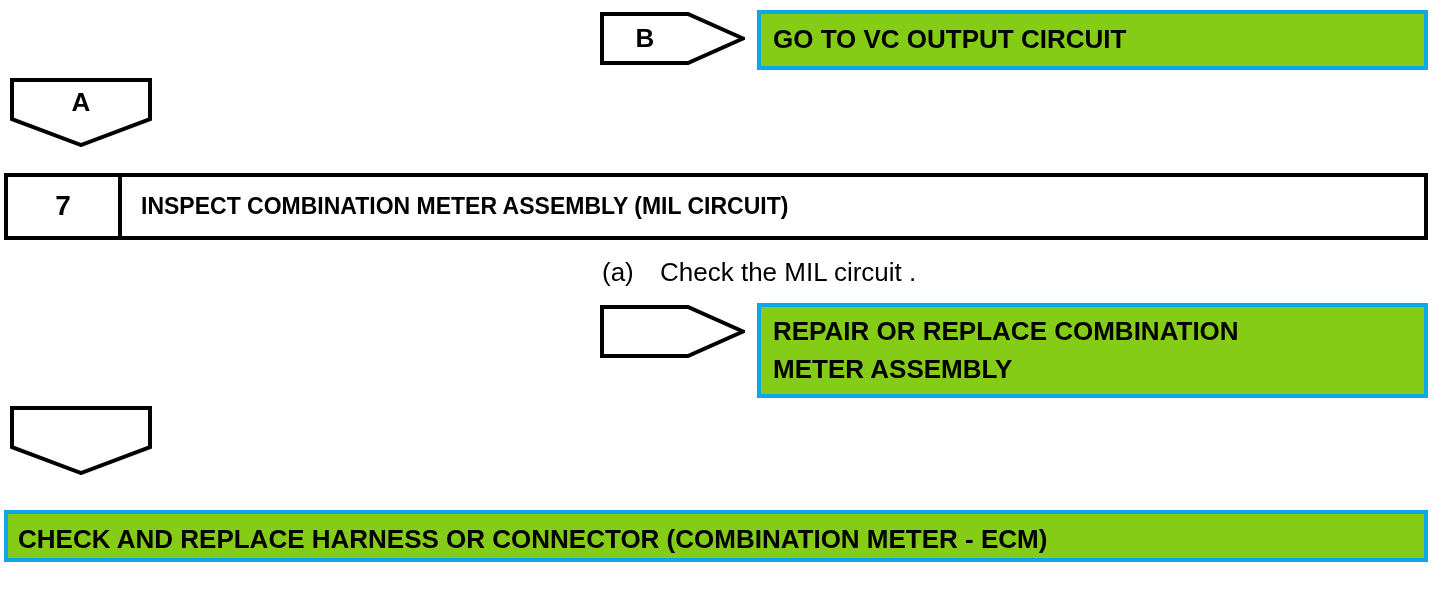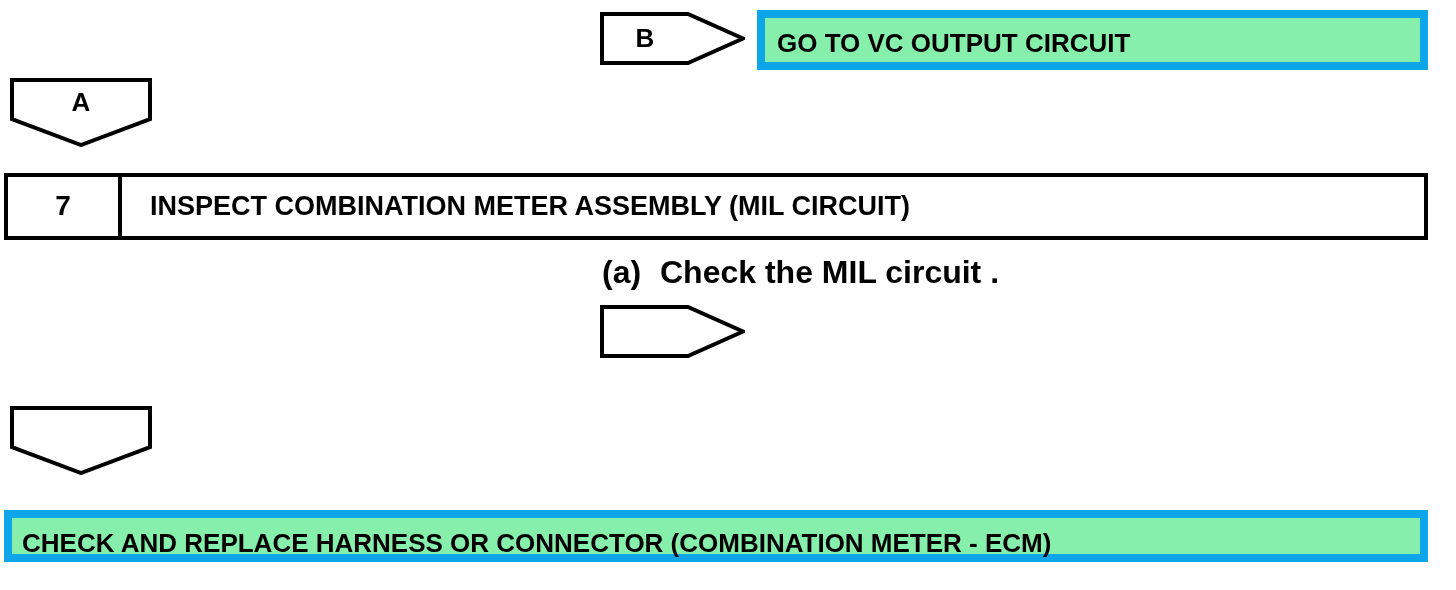--- a/index.html
+++ b/index.html
@@ -10,22 +10,22 @@
     position: relative;
     width: 1456px;
     height: 590px;
     background: #ffffff;
     overflow: hidden;
   }
 
   
   .fc-box {
     position: absolute;
-    background: #86efac;
-    border: 8px solid #0ea5e9;
+    background: #84cc16;
+    border: 4px solid #0ea5e9;
     font-weight: bold;
     font-size: 26px;
     color: #000000;
     white-space: nowrap;
   }
 
   .action-box-top    { left: 757px; top: 10px;  width: 671px; height: 60px; line-height: 51px; padding-left: 12px; }
   .action-box-repair { left: 757px; top: 303px; width: 671px; height: 95px; padding: 5px 12px 0 12px; line-height: 38px; }
   .action-box-final  { left: 4px;   top: 510px; width: 1424px; height: 52px; line-height: 51px; padding-left: 10px; }
 
@@ -42,23 +42,23 @@
   .step-number {
     width: 114px;
     border-right: 4px solid #000000;
     text-align: center;
     font-weight: bold;
     font-size: 28px;
     line-height: 58px;
   }
   .step-title {
     flex: 1;
-    padding-left: 28px;
+    padding-left: 19px;
     font-weight: bold;
-    font-size: 27px;
+    font-size: 23px;
     line-height: 58px;
     white-space: nowrap;
   }
 
   
   .pent {
     position: absolute;
   }
   .pent svg { position: absolute; left: 0; top: 0; display: block; }
   .pent .pent-label {
@@ -75,22 +75,22 @@
 
   .pent-b  { left: 600px; top: 12px; }
   .pent-a  { left: 10px;  top: 78px; }
   .pent-ng { left: 600px; top: 305px; }
   .pent-ok { left: 10px;  top: 406px; }
 
   
   .substep {
     position: absolute;
     left: 602px; top: 257px;
-    font-size: 32px;
-    font-weight: bold;
+    font-size: 26px;
+    font-weight: normal;
     line-height: 30px;
     white-space: nowrap;
   }
   .substep .marker { display: inline-block; width: 58px; }
 </style>
 </head>
 <body>
 
 <div class="page">
 
@@ -120,20 +120,24 @@
   <div class="substep">
     <span class="marker">(a)</span><span>Check the MIL circuit .</span>
   </div>
 
   <div class="pent pent-right pent-ng">
     <svg width="145" height="53" viewBox="0 0 145 53">
       <polygon points="2,2 88,2 143,26.5 88,51 2,51" fill="#ffffff" stroke="#000000" stroke-width="4"></polygon>
     </svg>
   </div>
 
+  <div class="fc-box action-box-repair">
+    <div>REPAIR OR REPLACE COMBINATION</div>
+    <div>METER ASSEMBLY</div>
+  </div>
 
   <div class="pent pent-down pent-ok">
     <svg width="142" height="69" viewBox="0 0 142 69">
       <polygon points="2,2 140,2 140,41 71,67 2,41" fill="#ffffff" stroke="#000000" stroke-width="4"></polygon>
     </svg>
   </div>
 
   <div class="fc-box action-box-final">
     <span>CHECK AND REPLACE HARNESS OR CONNECTOR (COMBINATION METER - ECM)</span>
   </div>

